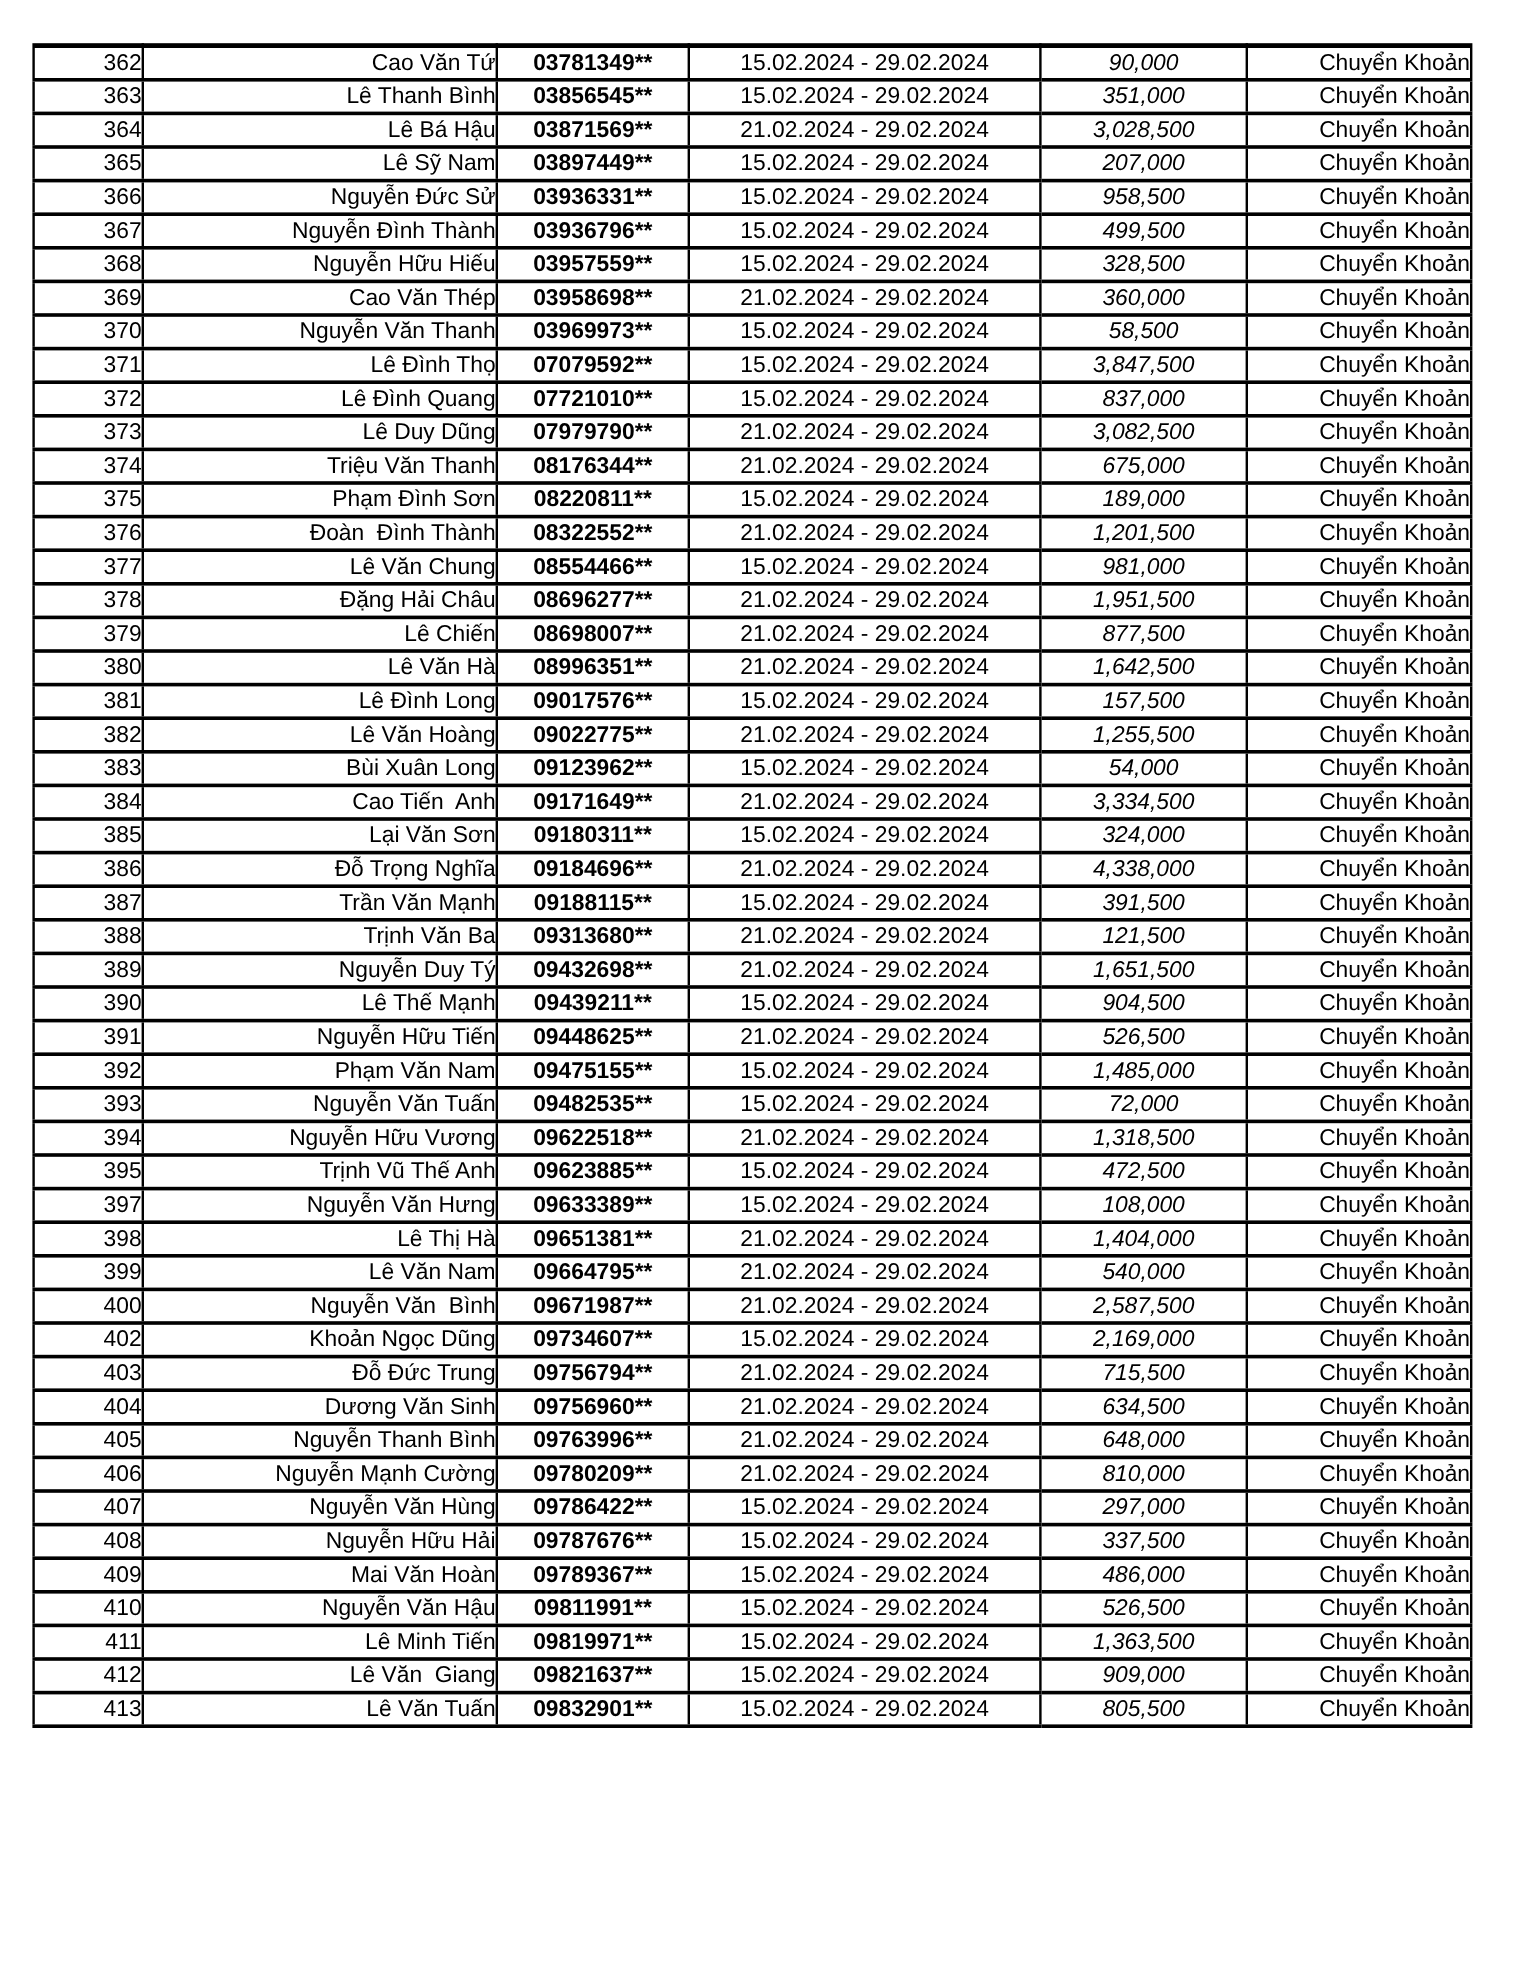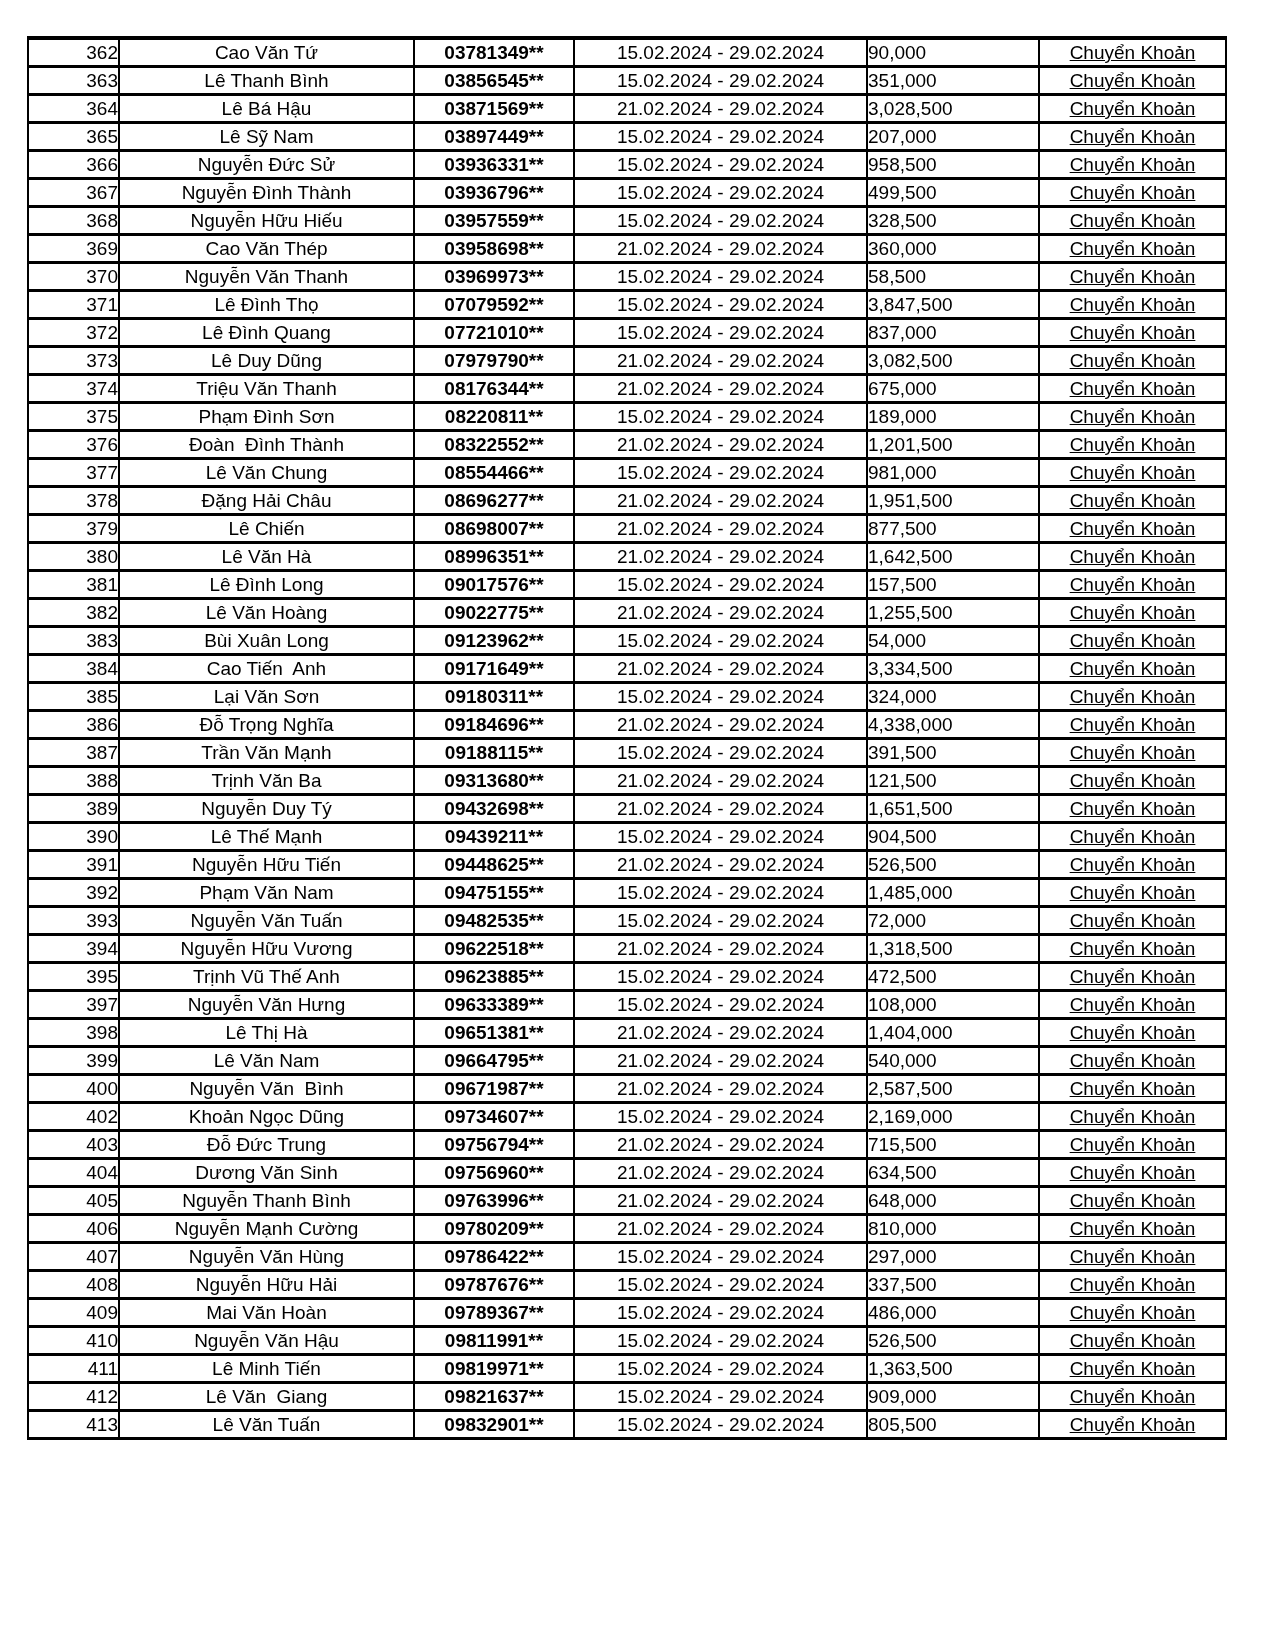--- a/index.html
+++ b/index.html
@@ -37,25 +37,25 @@
     height: 25px;
     font-size: 19px;
     line-height: 25px;
     color: #000000;
     white-space: pre;
     overflow: hidden;
     padding: 0;
     vertical-align: middle;
   }
   td.col-stt    { text-align: right;  padding-right: 9px; }
-  td.col-name   { text-align: center;   padding-left: 5px; }
+  td.col-name   { text-align: right;   padding-left: 5px; }
   td.col-phone  { text-align: center; font-weight: bold; }
   td.col-period { text-align: center; margin-left: 21px; }
-  td.col-amount { text-align: left;  padding-right: 13px; }
-  td.col-method { text-align: center;   padding-left: 14px; text-decoration: underline; }
+  td.col-amount { text-align: center;  padding-right: 13px; font-style: italic; }
+  td.col-method { text-align: right;   padding-left: 14px; }
 </style>
 </head>
 <body>
 
 <div class="sheet">
   <table class="payment-table">
     <colgroup>
         <col style="width: 91px;">
         <col style="width: 295px;">
         <col style="width: 160px;">

